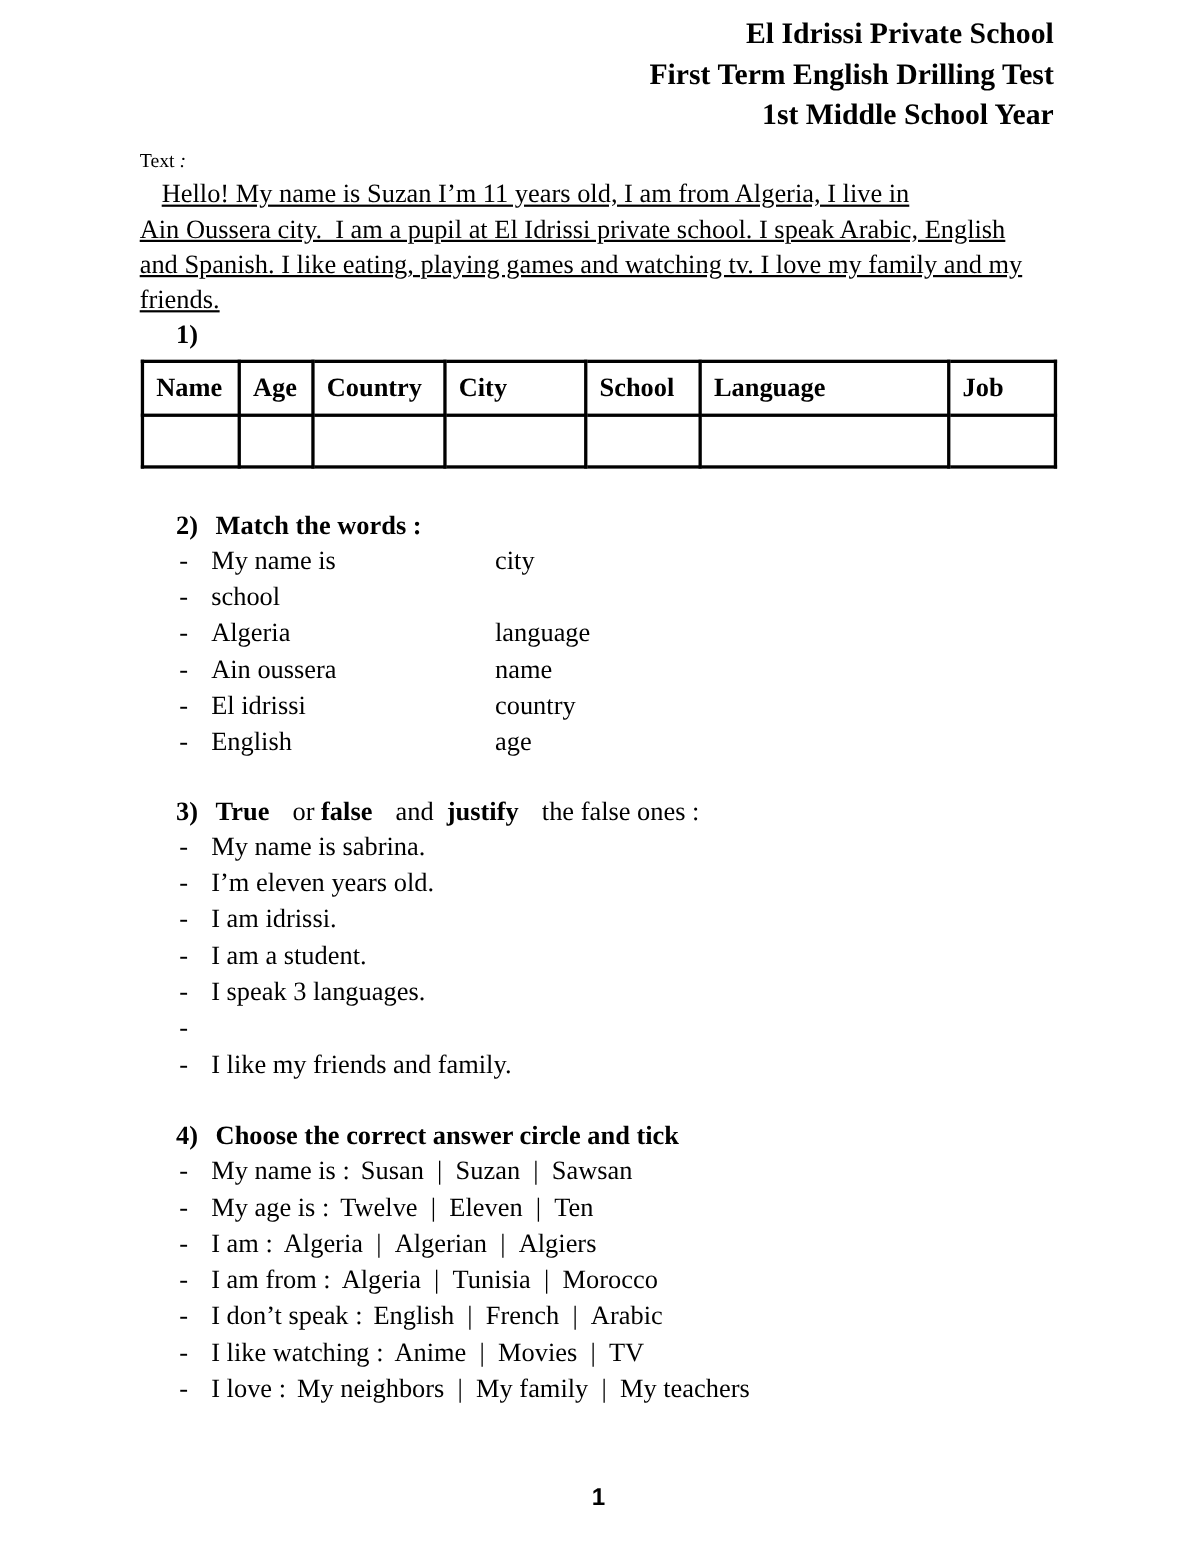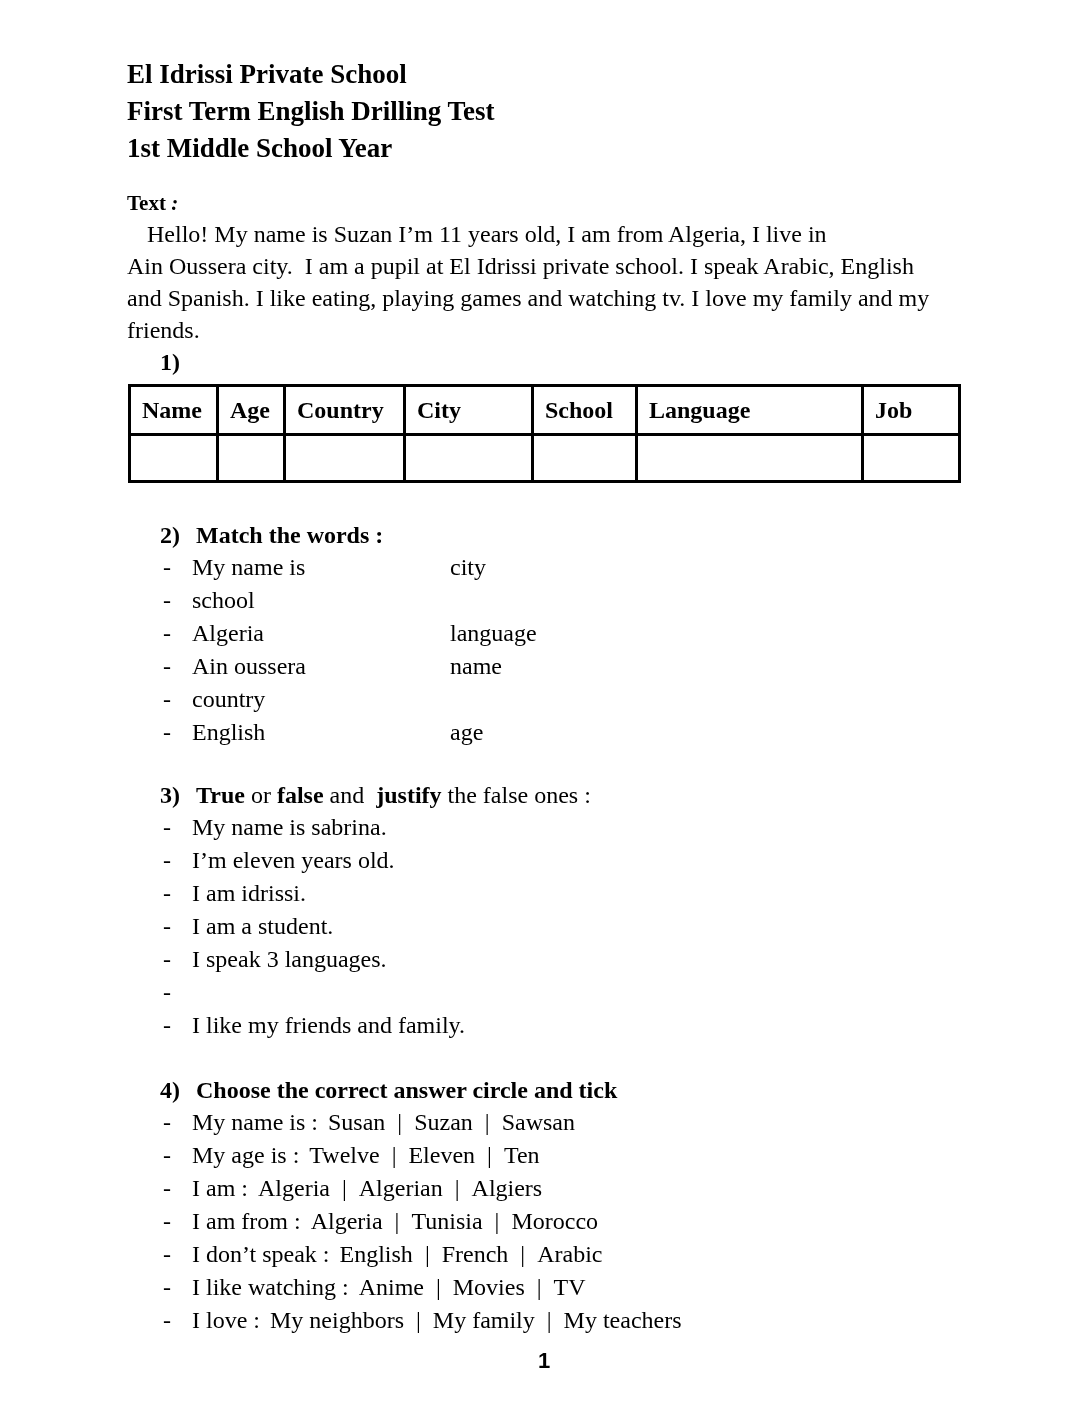--- a/index.html
+++ b/index.html
@@ -17,53 +17,53 @@
   }
   .page {
     position: relative;
     width: 1088px;
     height: 1408px;
     padding: 12px 130px 0 127px;
     box-sizing: border-box;
   }
   
   .title-block {
-    text-align: left;
+    text-align: right;
     font-weight: bold;
     font-size: 27px;
     line-height: 37px;
-    margin-top: 44px;
   }
   
   .text-label {
-    margin-top: 21px;
-    font-size: 21px;
+    margin-top: 8px;
+    font-size: 18px;
     line-height: 30px;
-    font-weight: bold;
+    font-weight: normal;
   }
   .text-label .colon { font-style: italic; }
   .paragraph {
     font-size: 24px;
     line-height: 32px;
+    text-decoration: underline;
   }
   .paragraph .pline { white-space: pre-wrap; }
   .paragraph .pline.first { text-indent: 20px; }
 
   
   .section { margin-top: 0; }
   .sec-heading {
     display: flex;
     font-size: 24px;
     line-height: 32px;
     font-weight: bold;
     padding-left: 33px;
     white-space: pre-wrap;
   }
   .sec-heading .num { width: 36px; flex: 0 0 36px; }
-  .sec-heading .seg-normal { font-weight: normal; }
+  .sec-heading .seg-normal { font-weight: normal; margin-left: 15px; }
 
   
   .q1-table {
     border-collapse: collapse;
     table-layout: fixed;
     width: 830px;
     margin-top: 6px;
     margin-left: 1px;
   }
   .q1-table th, .q1-table td {
@@ -178,20 +178,21 @@
           <span class="left">Algeria</span>
           <span class="right">language</span>
         </div>
         <div class="item-row match-row">
           <span class="dash">-</span>
           <span class="left">Ain oussera</span>
           <span class="right">name</span>
         </div>
         <div class="item-row match-row">
           <span class="dash">-</span>
+          <span class="left">El idrissi</span>
           <span class="right">country</span>
         </div>
         <div class="item-row match-row">
           <span class="dash">-</span>
           <span class="left">English</span>
           <span class="right">age</span>
         </div>
       </div>
   </div>
 

